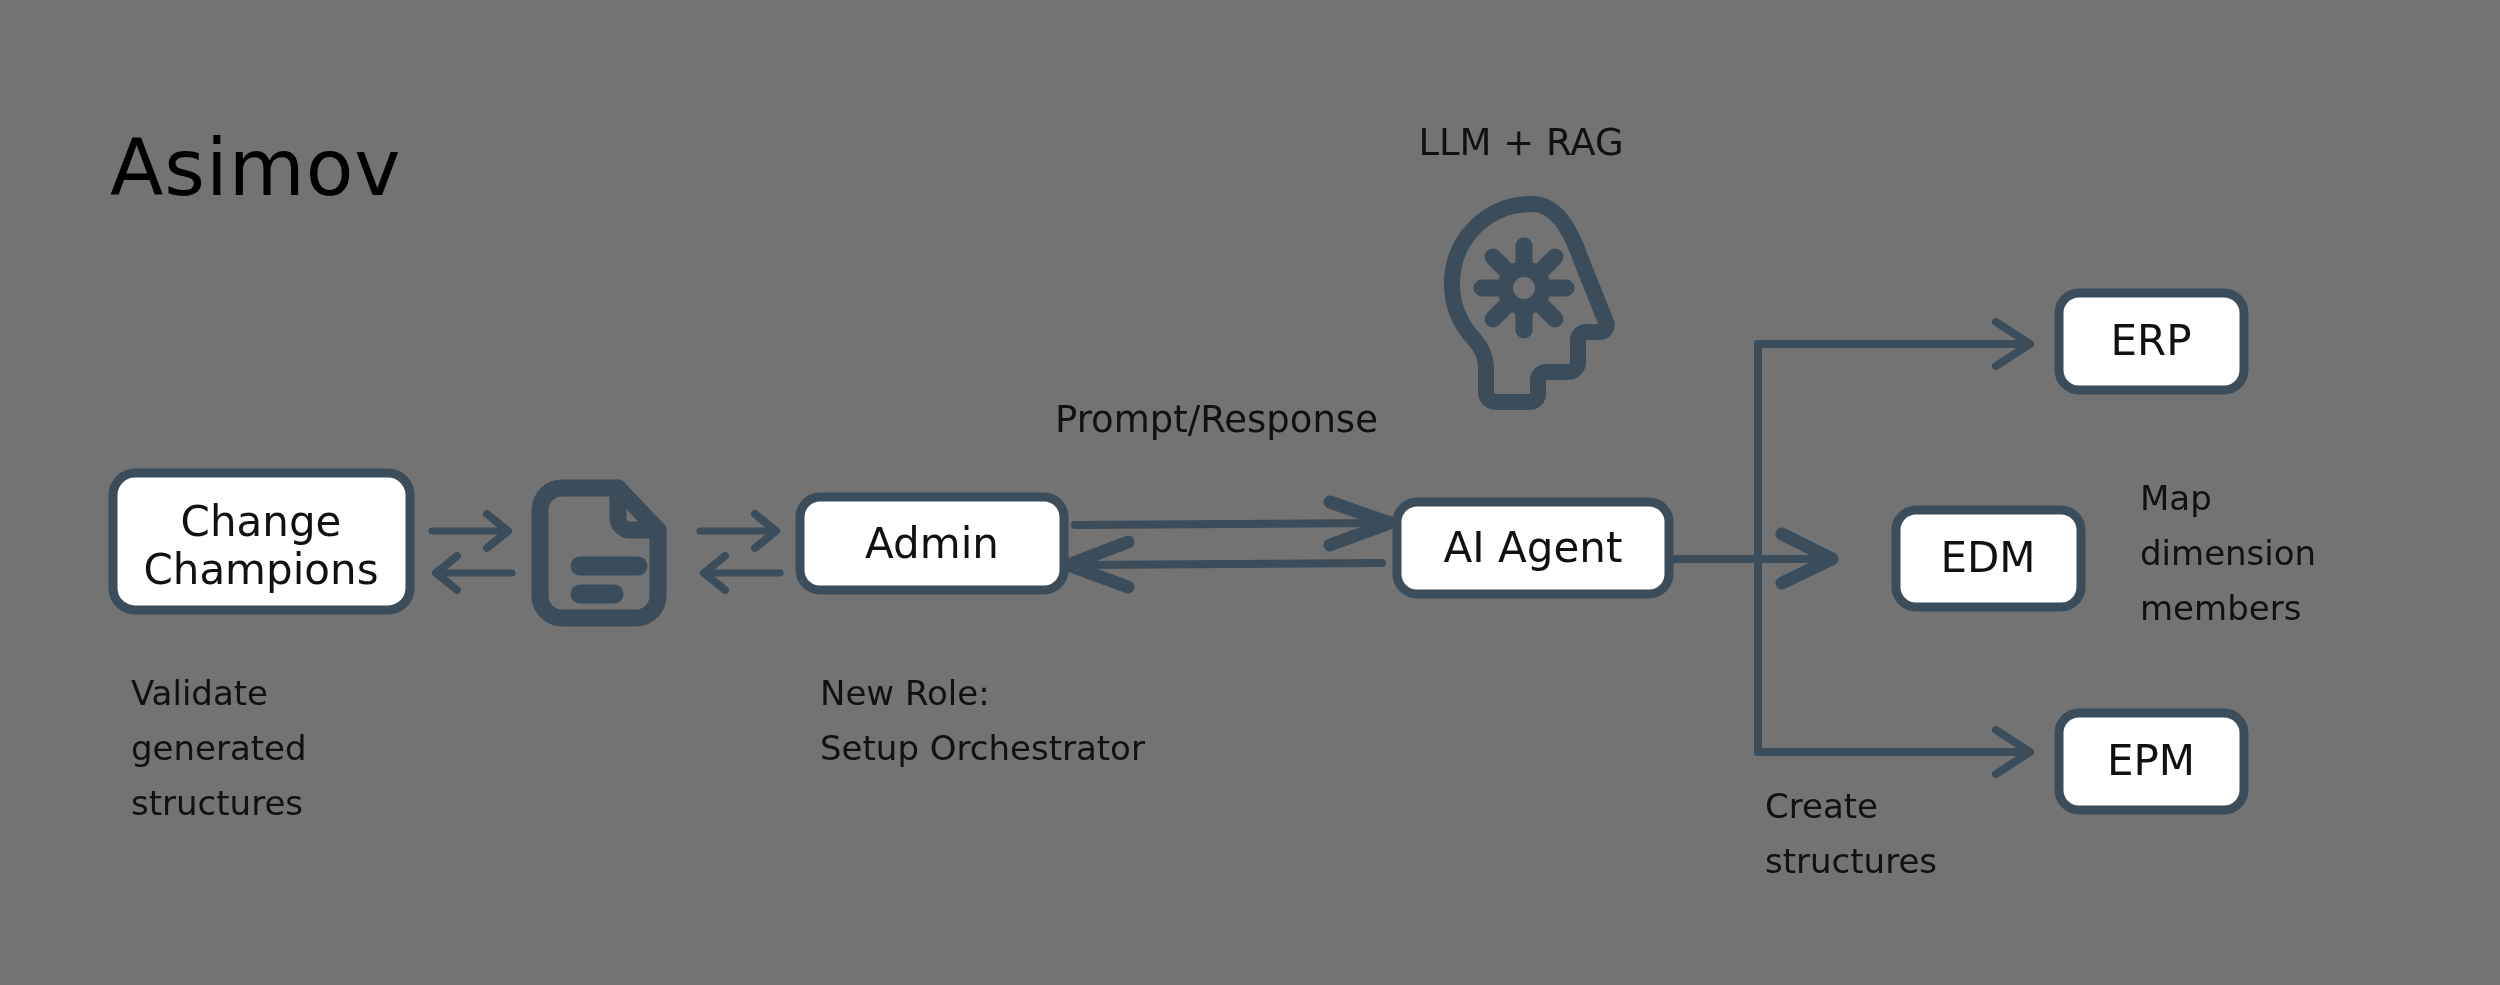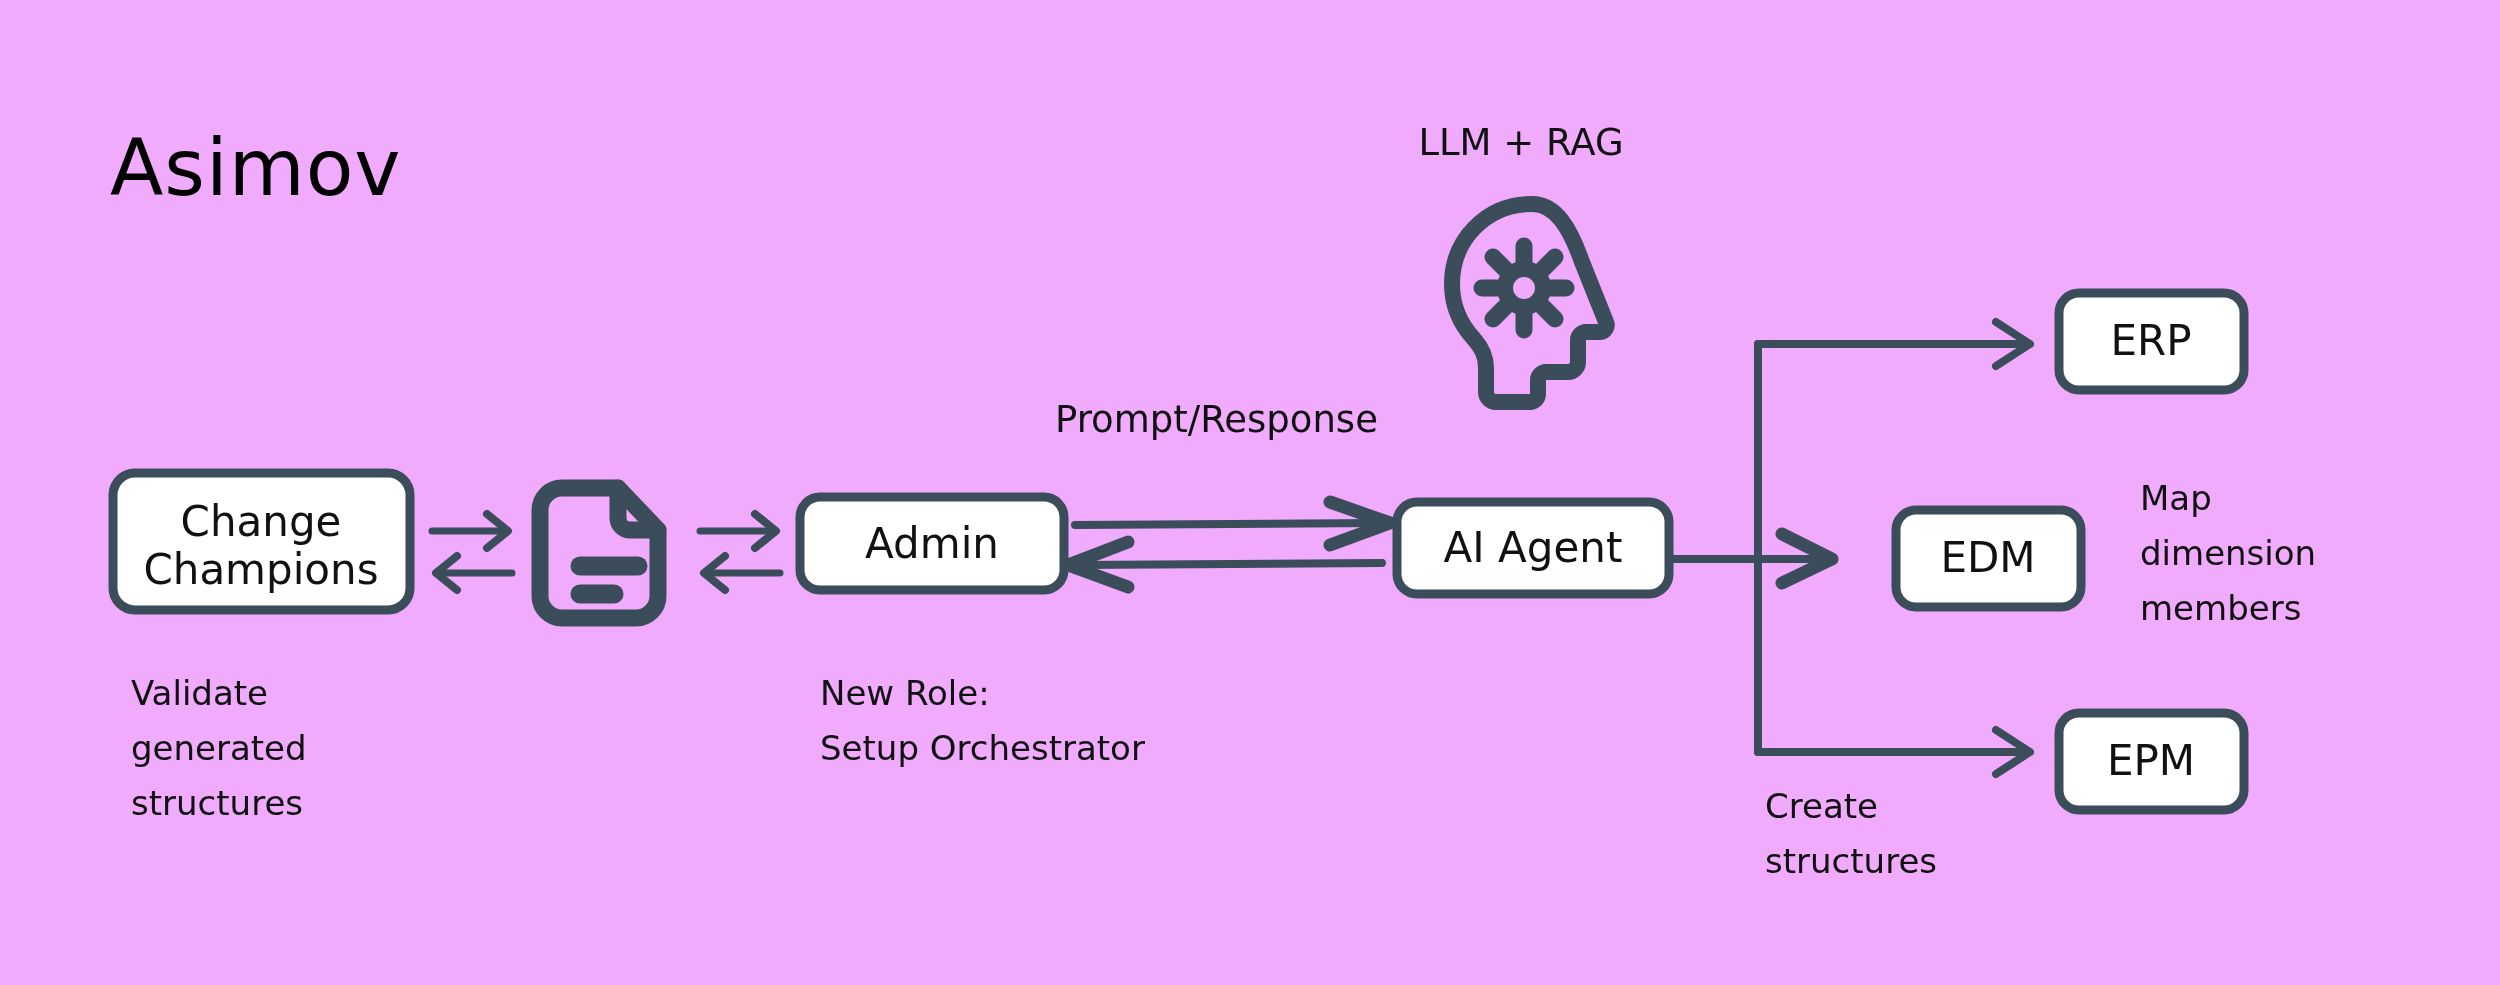--- a/index.html
+++ b/index.html
@@ -7,21 +7,21 @@
     padding: 0;
     background: #ffffff;
   }
   body {
     font-family: "DejaVu Sans", sans-serif;
   }
   #canvas {
     position: relative;
     width: 2500px;
     height: 985px;
-    background: #f0abfc;
+    background: #737373;
     overflow: hidden;
   }
   svg.layer {
     position: absolute;
     left: 0;
     top: 0;
     width: 2500px;
     height: 985px;
   }
   .node-box {

